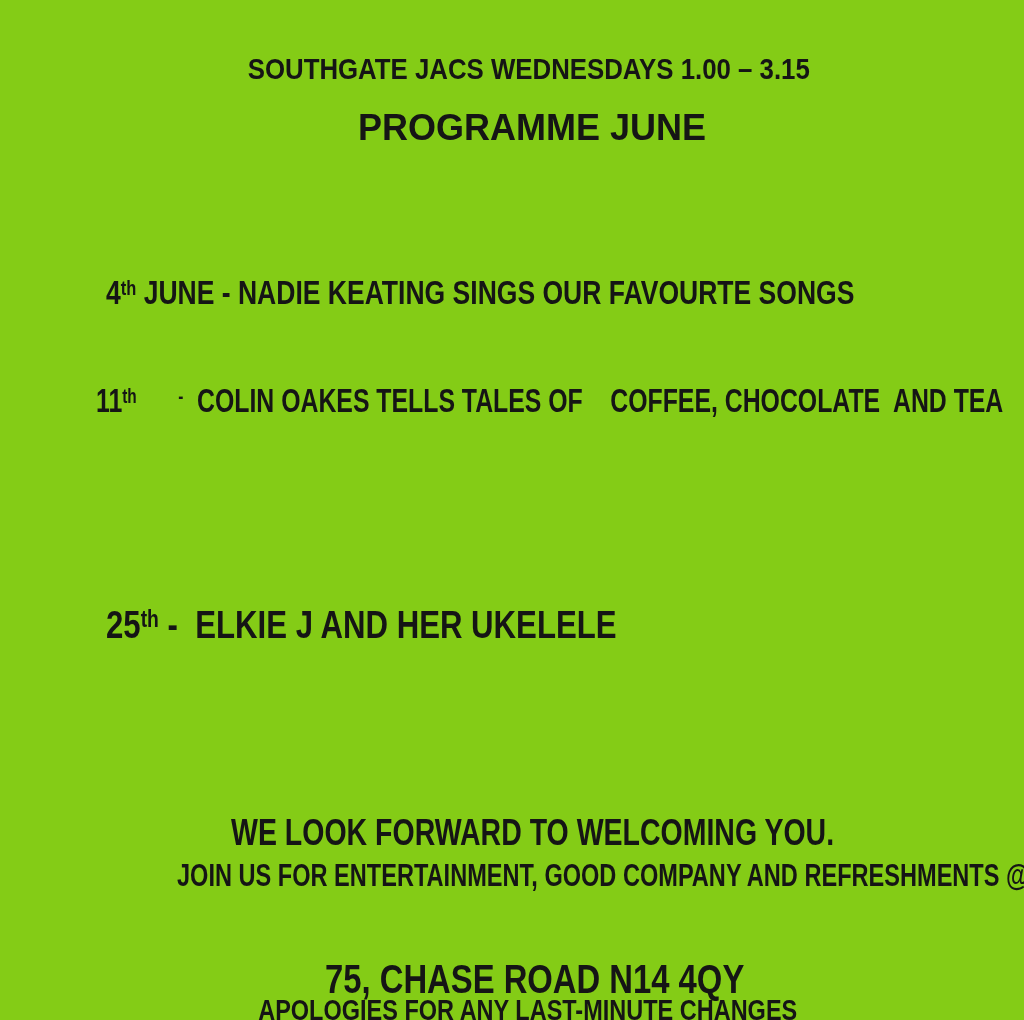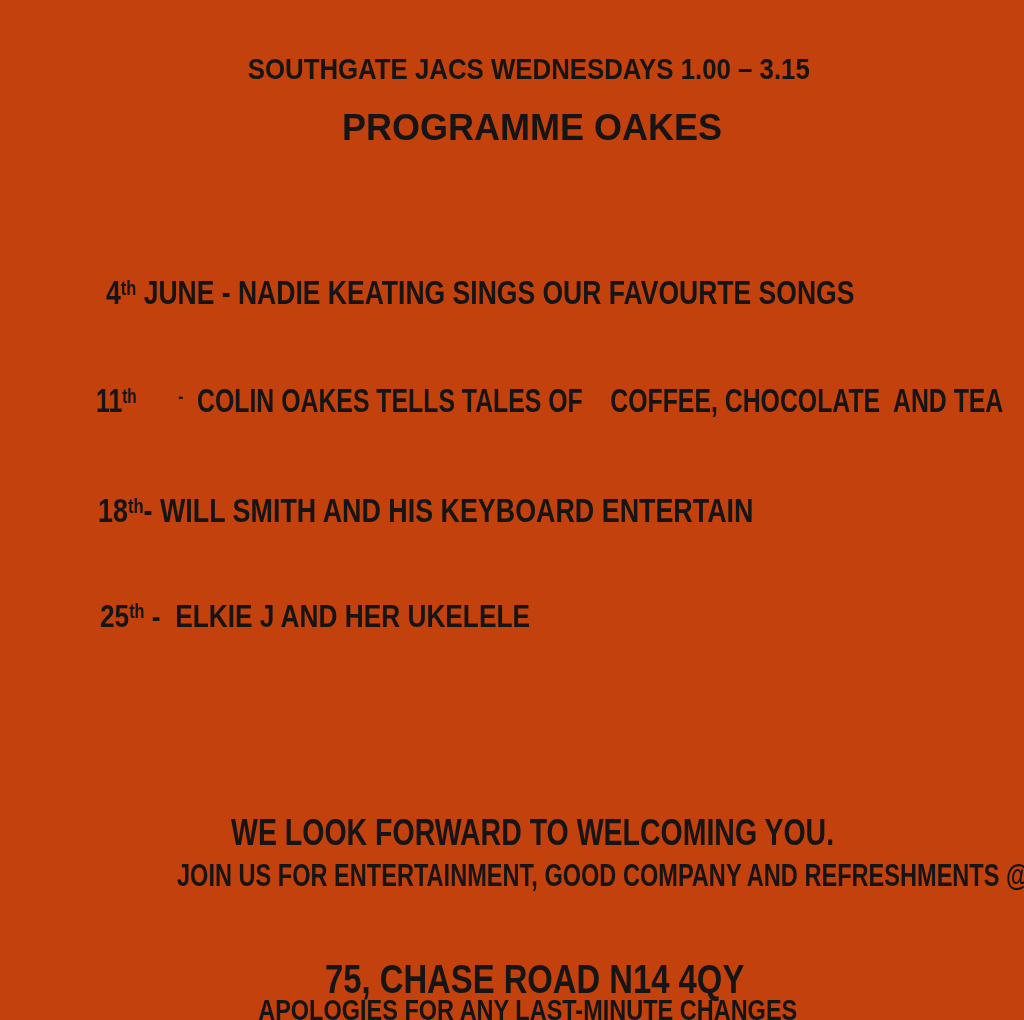--- a/index.html
+++ b/index.html
@@ -1,20 +1,20 @@
 <!DOCTYPE html>
 <html><head>
 <meta charset="utf-8">
 <style>
   html, body { margin: 0; padding: 0; background: #ffffff; }
   #page {
     position: relative;
     width: 1024px;
     height: 1020px;
-    background: #c2410c;
+    background: #84cc16;
     overflow: hidden;
     font-family: "Liberation Sans", sans-serif;
     font-weight: bold;
     color: #151515;
   }
   .line {
     position: absolute;
     white-space: pre;
     line-height: 1;
   }
@@ -22,21 +22,21 @@
   .sc { display: inline-block; }
   .left .sc { transform-origin: left center; }
   .center .sc { transform-origin: center center; }
 
   .t1 { top: 24px;  font-size: 30px; } .t1 .sc { transform: scaleX(0.86); }
   .t2 { top: 74px;  font-size: 36px; } .t2 .sc { transform: scaleX(1); }
 
   .e1 { top: 241px; left: 68px; font-size: 34px; } .e1 .sc { transform: scaleX(0.78); }
   .e2 { top: 349px; left: 58px; font-size: 34px; } .e2 .sc { transform: scaleX(0.73); }
   .e3 { top: 459px; left: 60px; font-size: 34px; } .e3 .sc { transform: scaleX(0.79); }
-  .e4 { top: 568px; left: 64px; font-size: 32px; text-align: center; } .e4 .sc { transform: scaleX(0.82); }
+  .e4 { top: 568px; left: 64px; font-size: 38px; text-align: center; } .e4 .sc { transform: scaleX(0.82); }
 
   .b1 { top: 777px; font-size: 37px; } .b1 .sc { transform: scaleX(0.77); }
   .b2 { top: 829px; font-size: 31px; } .b2 .sc { transform: scaleX(0.76); }
   .b3 { top: 919px; font-size: 40px; } .b3 .sc { transform: scaleX(0.82); }
   .b4 { top: 920px; font-size: 29px; } .b4 .sc { transform: scaleX(0.83); }
   .b5 { top: 967px; font-size: 29px; } .b5 .sc { transform: scaleX(0.81); }
 
   sup {
     font-size: 0.62em;
     vertical-align: baseline;
@@ -48,34 +48,31 @@
 </head>
 <body>
 
 <div id="page">
 
   <div class="line center t1">
     <span class="sc">SOUTHGATE JACS WEDNESDAYS 1.00 – 3.15</span>
   </div>
 
   <div class="line center t2">
-    <span class="sc">PROGRAMME OAKES</span>
+    <span class="sc">PROGRAMME JUNE</span>
   </div>
 
   <div class="line left e1">
     <span class="sc">4<sup>th</sup> JUNE - NADIE KEATING SINGS OUR FAVOURTE SONGS</span>
   </div>
 
   <div class="line left e2">
     <span class="sc">11<sup>th</sup>      <sup>-</sup>  COLIN OAKES TELLS TALES OF    COFFEE, CHOCOLATE  AND TEA</span>
   </div>
 
-  <div class="line left e3">
-    <span class="sc">18<sup>th</sup>- WILL SMITH AND HIS KEYBOARD ENTERTAIN</span>
-  </div>
 
   <div class="line left e4">
     <span class="sc">25<sup>th</sup> -  ELKIE J AND HER UKELELE</span>
   </div>
 
   <div class="line center b1">
     <span class="sc">WE LOOK FORWARD TO WELCOMING YOU.</span>
   </div>
 
   <div class="line center b2">

